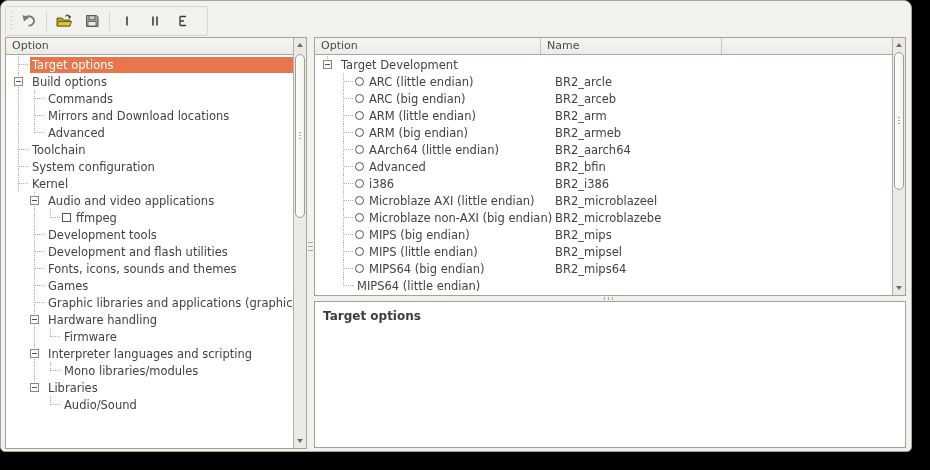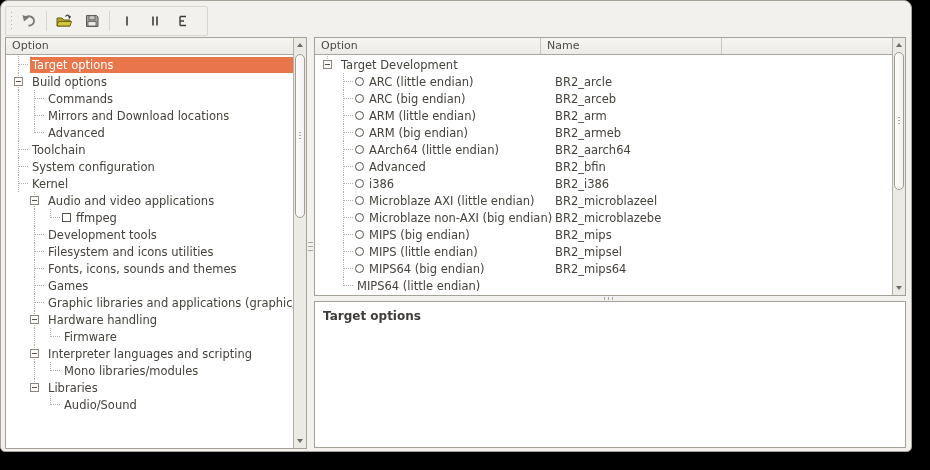--- a/index.html
+++ b/index.html
@@ -195,21 +195,21 @@
               <span class="lab">ffmpeg</span>
             </div>
             <div class="tree-row">
               <div class="guide"></div>
               <div class="conn tee dash"></div>
               <span class="lab">Development tools</span>
             </div>
             <div class="tree-row">
               <div class="guide"></div>
               <div class="conn tee dash"></div>
-              <span class="lab">Filesystem and icons utilities</span>
+              <span class="lab">Development and flash utilities</span>
             </div>
             <div class="tree-row">
               <div class="guide"></div>
               <div class="conn tee dash"></div>
               <span class="lab">Fonts, icons, sounds and themes</span>
             </div>
             <div class="tree-row">
               <div class="guide"></div>
               <div class="conn tee dash"></div>
               <span class="lab">Games</span>

